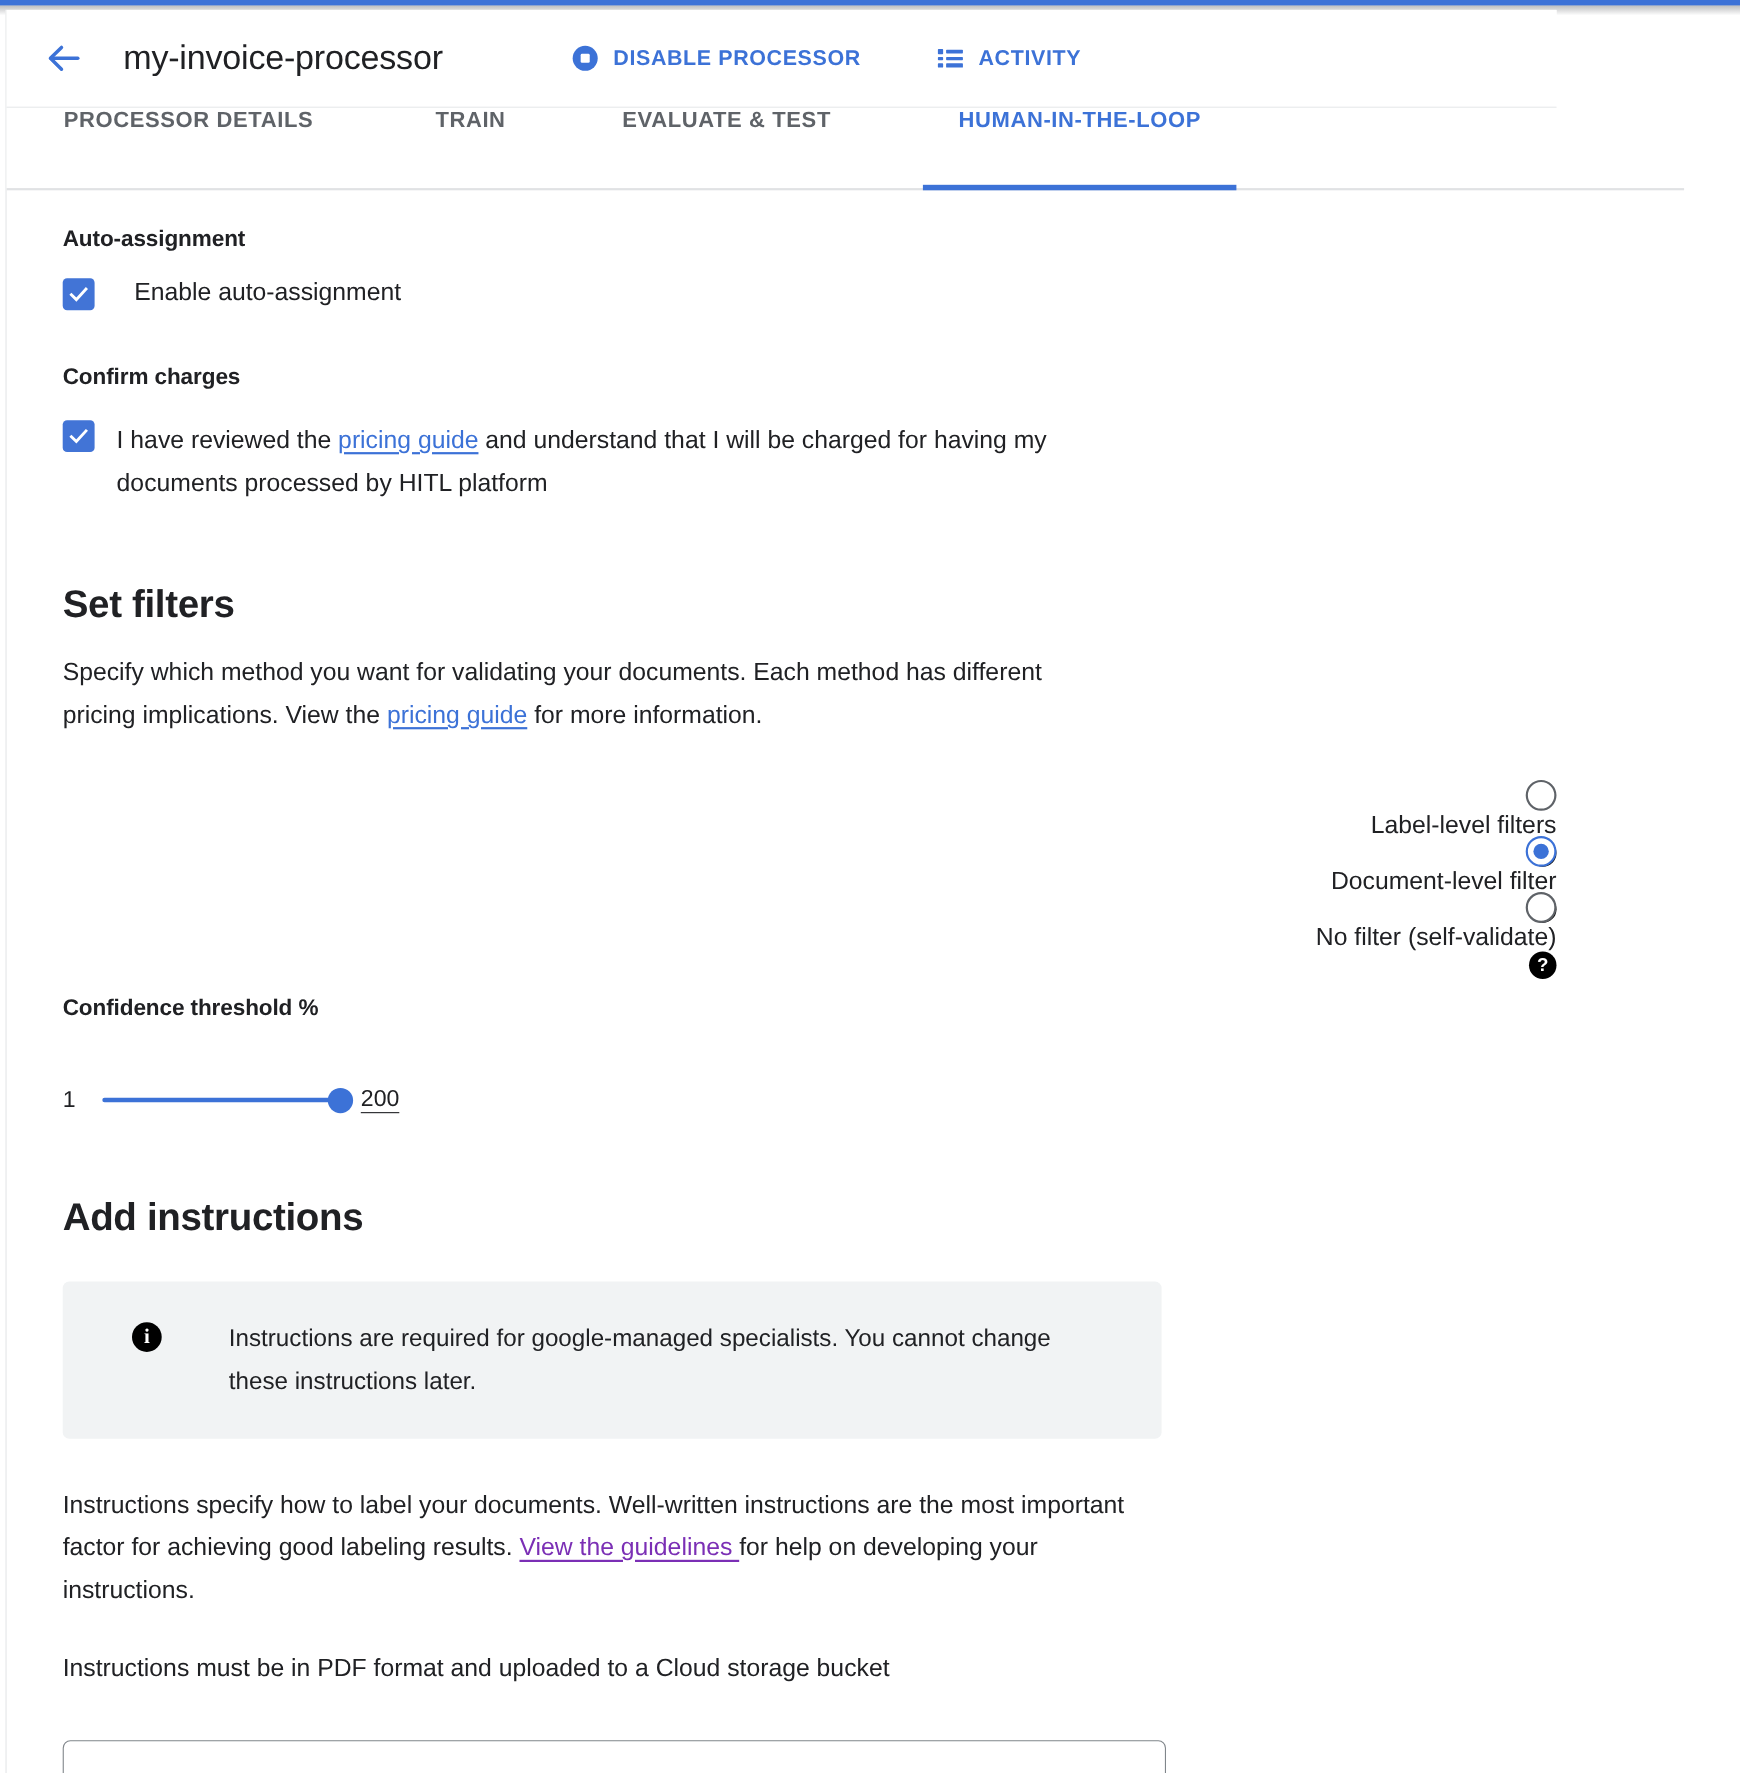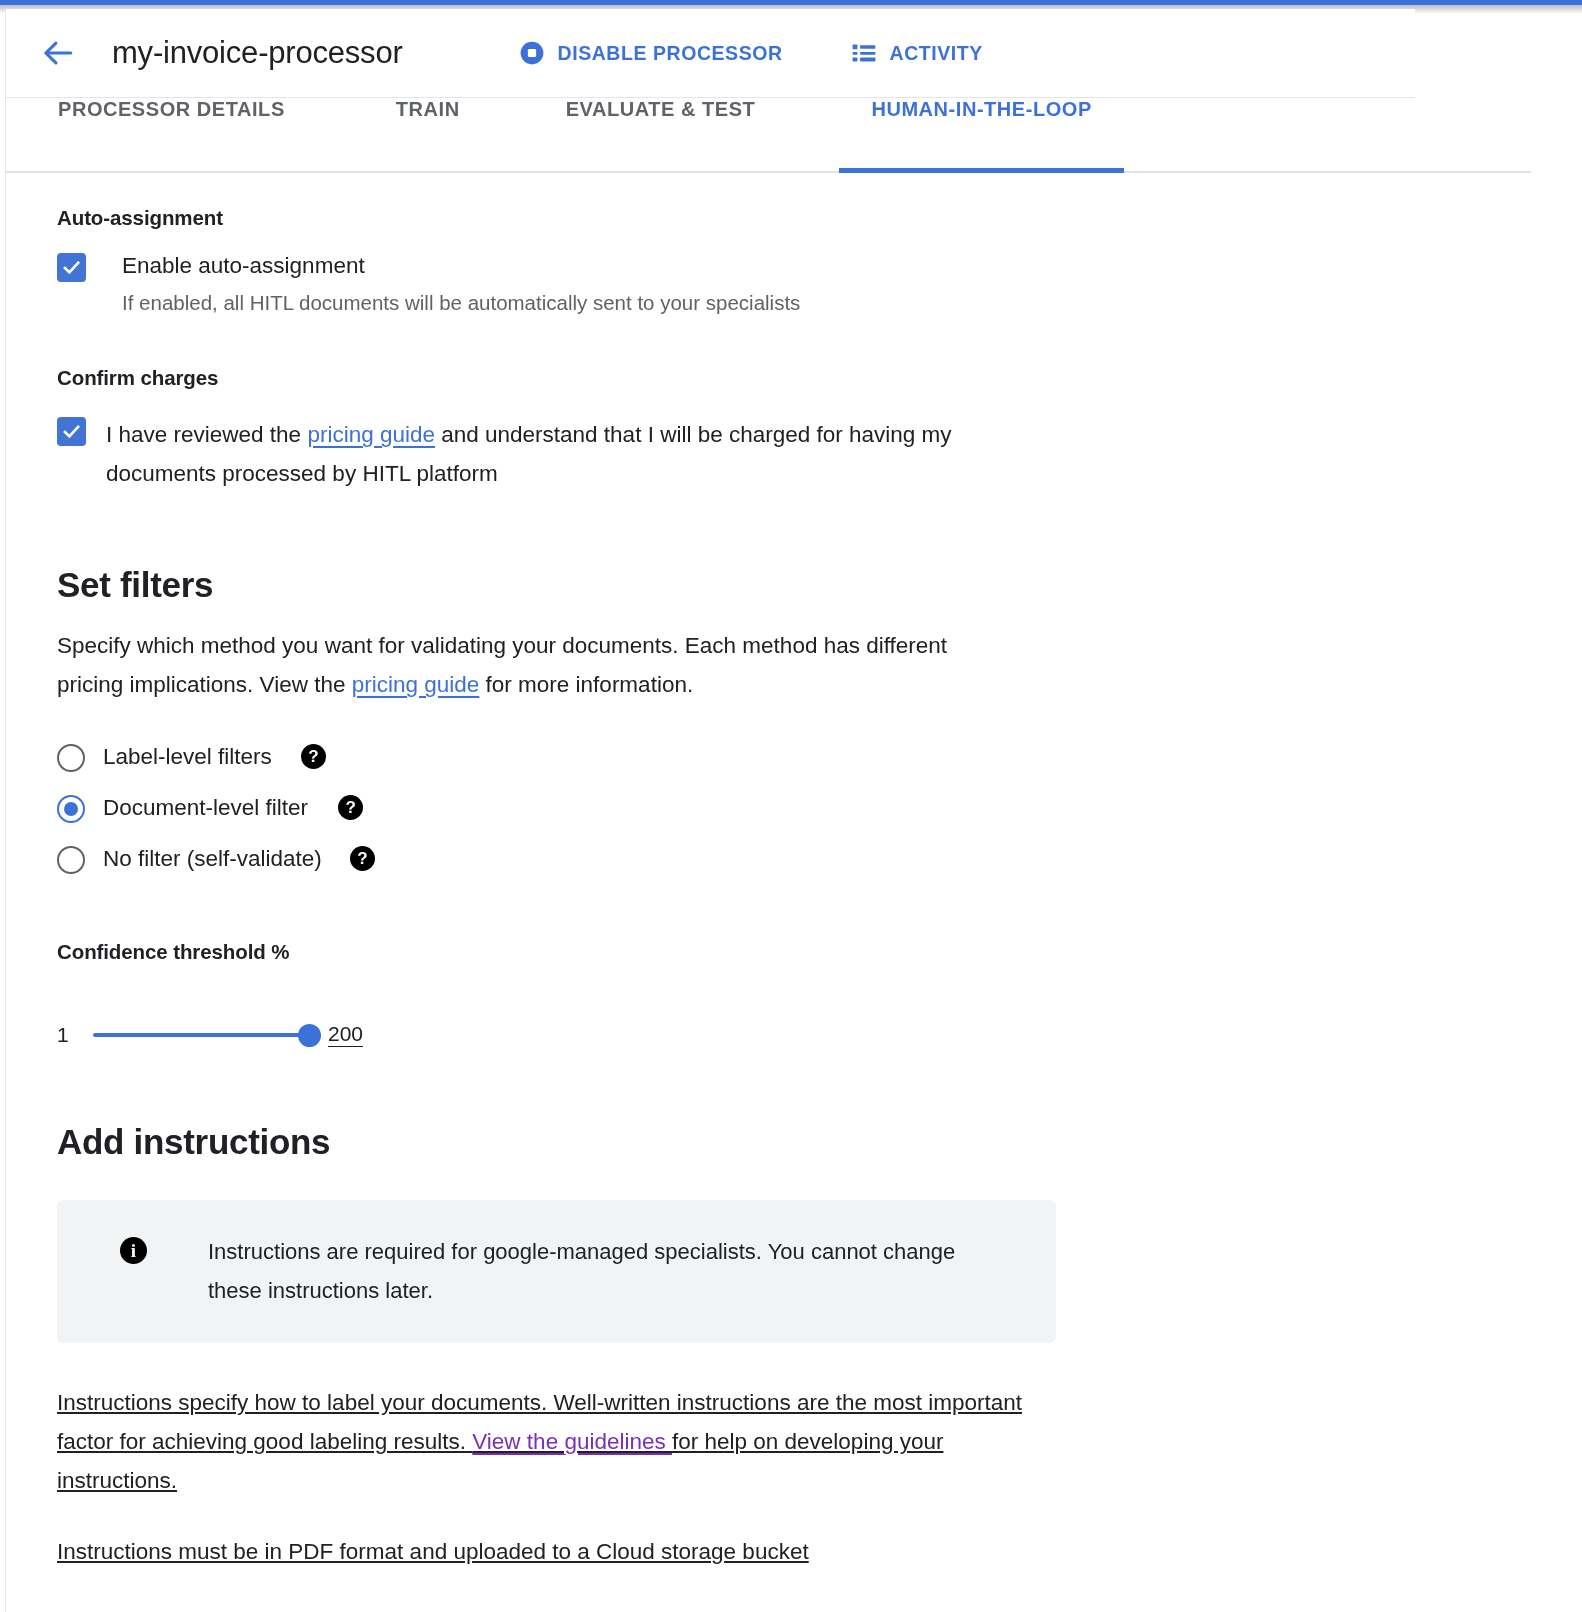--- a/index.html
+++ b/index.html
@@ -204,23 +204,24 @@
     color: #202124;
     line-height: 39px;
     margin-top: 21px;
     max-width: 930px;
   }
 
   
   #radio-group { margin-top: 40px; }
   .radio-row {
     display: flex;
-    align-items: flex-start;
+    align-items: flex-end;
     height: 51px;
     cursor: pointer;
+    flex-direction: column;
   }
   .radio {
     width: 28px; height: 28px;
     border-radius: 50%;
     border: 2.6px solid #5f6368;
     flex: none;
     display: flex; align-items: center; justify-content: center;
     background: #fff;
   }
   .radio.selected { border-color: #3c72d7; }
@@ -325,21 +326,20 @@
     color: #202124;
     line-height: 39px;
     max-width: 790px;
   }
 
   .body-para {
     font-size: 22.5px;
     color: #202124;
     line-height: 39px;
     max-width: 990px;
-    text-decoration: underline;
   }
   #instructions-para { margin-top: 40px; }
   #pdf-note { margin-top: 32px; }
 
   
   #bucket-input {
     margin-top: 46px;
     width: 1003px;
     height: 60px;
     border: 1.6px solid #80868b;
@@ -414,21 +414,20 @@
     <div class="group-label" id="auto-assignment-label">Auto-assignment</div>
 
     <div class="check-row" id="auto-assignment-row">
       <div class="checkbox">
         <svg width="21" height="21" viewBox="0 0 24 24" fill="none" stroke="#ffffff" stroke-width="3" stroke-linecap="square" stroke-linejoin="miter">
           <polyline points="4.5,12.6 9.6,17.6 19.6,6.6"></polyline>
         </svg>
       </div>
       <div class="check-body">
         <div class="check-title">Enable auto-assignment</div>
-        <div class="check-sub">If enabled, all HITL documents will be automatically sent to your specialists</div>
       </div>
     </div>
 
     <div class="group-label" id="confirm-charges-label">Confirm charges</div>
 
     <div class="check-row" id="confirm-charges-row">
       <div class="checkbox">
         <svg width="21" height="21" viewBox="0 0 24 24" fill="none" stroke="#ffffff" stroke-width="3" stroke-linecap="square" stroke-linejoin="miter">
           <polyline points="4.5,12.6 9.6,17.6 19.6,6.6"></polyline>
         </svg>

